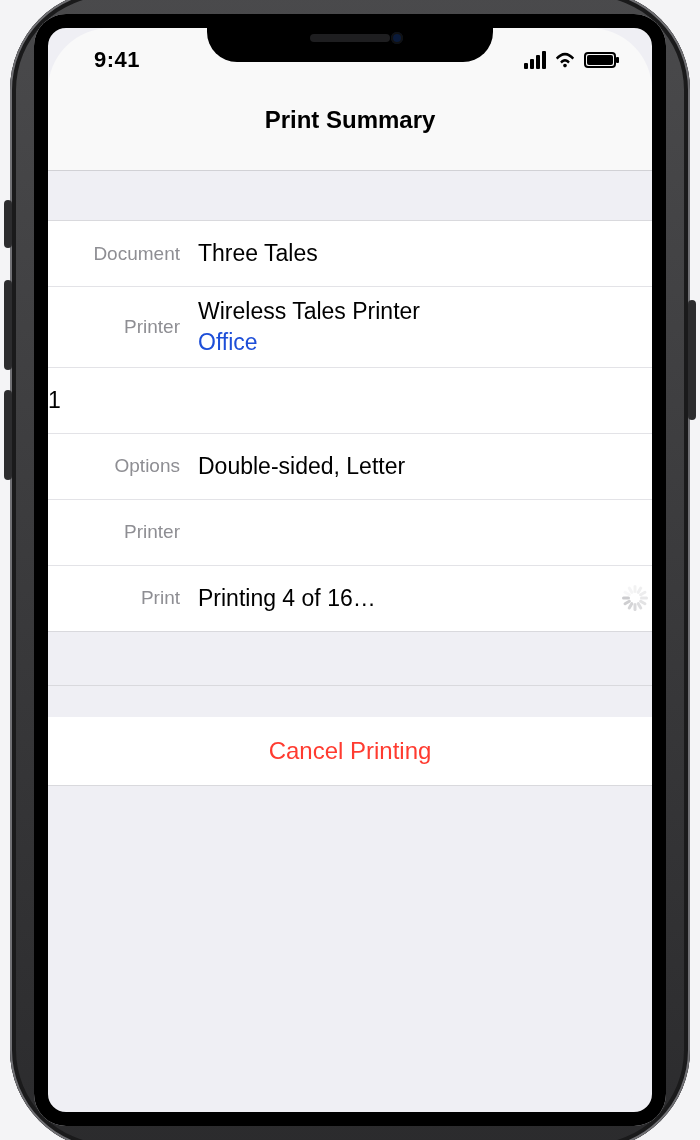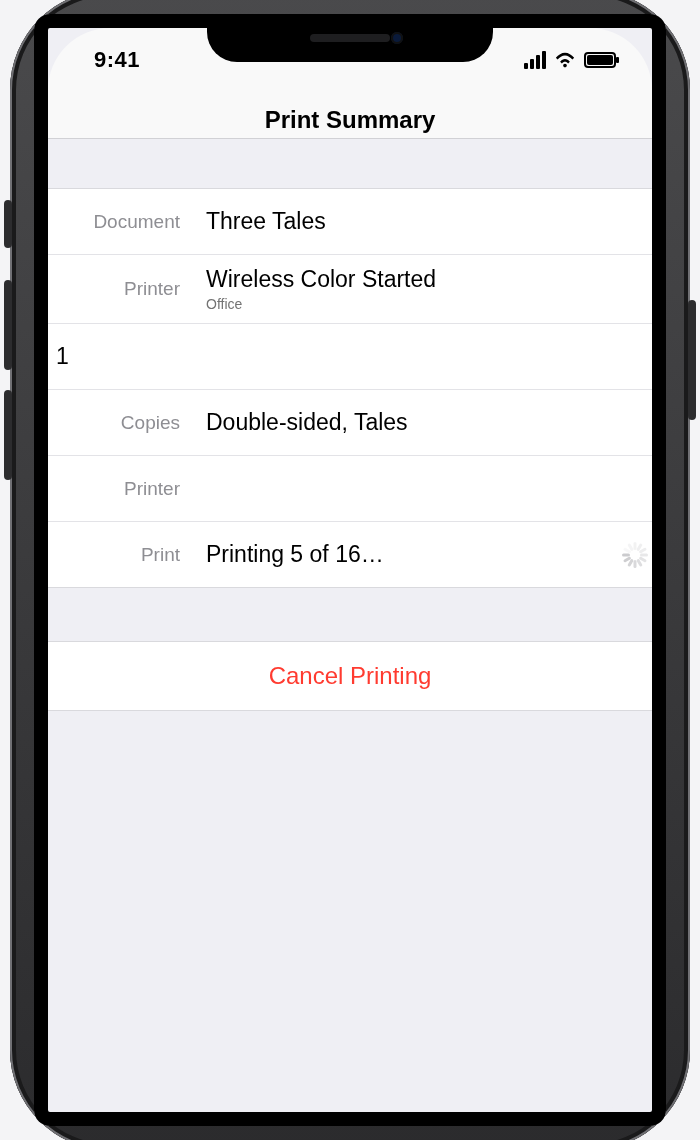--- a/index.html
+++ b/index.html
@@ -25,21 +25,21 @@
   .sb-left1 { left: -6px; top: 210px; width: 8px; height: 48px; }
   .sb-left2 { left: -6px; top: 290px; width: 8px; height: 90px; }
   .sb-left3 { left: -6px; top: 400px; width: 8px; height: 90px; }
   .sb-right { right: -6px; top: 310px; width: 8px; height: 120px; }
 
   .screen {
     position: relative;
     width: 100%;
     height: 100%;
     background: #efeff4;
-    border-radius: 16px;
+    border-radius: 32px;
     overflow: hidden;
     box-shadow: 0 0 0 14px #000 inset;
   }
   .screen-inner {
     position: absolute;
     inset: 14px;
     border-radius: 62px;
     overflow: hidden;
     background: #efeff4;
   }
@@ -90,21 +90,21 @@
   .battery {
     width: 32px; height: 16px; border: 2px solid #000; border-radius: 4px; position: relative;
   }
   .battery::after { content:""; position:absolute; right:-5px; top:3px; width:3px; height:6px; background:#000; border-radius:1px; }
   .battery .fill { position:absolute; inset:1px; background:#000; border-radius:2px; }
 
   
   .nav-bar {
     background: #f9f9f9;
     text-align: center;
-    padding: 14px 0 4px;
+    padding: 14px 0 36px;
     font-size: 24px;
     font-weight: 600;
     border-bottom: 1px solid #d1d1d5;
   }
 
   .spacer { height: 50px; background: #efeff4; border-bottom: 1px solid #d9d9dd; }
 
   
   .list { background: #fff; }
   .row {
@@ -121,26 +121,25 @@
     color: #8e8e93;
     font-size: 19px;
     padding-right: 18px;
     flex-shrink: 0;
   }
   .row .value {
     font-size: 23px;
     color: #000;
     flex: 1;
     line-height: 1.25;
-    margin-left: 8px;
   }
   .row .value .sub {
     display: block;
-    font-size: 14px;
-    color: #737373;
+    font-size: 23px;
+    color: #1d4ed8;
     margin-top: 2px;
   }
   .row .spinner {
     width: 26px; height: 26px; position: relative; opacity: .45;
   }
   .row .spinner span {
     position: absolute; left: 50%; top: 50%;
     width: 3px; height: 8px; background: #8e8e93; border-radius: 2px;
     transform-origin: 50% 13px;
   }
@@ -148,20 +147,21 @@
   .gap { height: 54px; background: #efeff4; border-bottom: 1px solid #d9d9dd; }
 
   .cancel-row {
     background: #fff;
     text-align: center;
     font-size: 24px;
     color: #ff3b30;
     padding: 20px 0;
     border-bottom: 1px solid #d9d9dd;
     cursor: pointer;
+    margin-top: 31px;
   }
 
   .fill-rest { background: #efeff4; height: 600px; }
 </style>
 </head>
 <body>
 
 <div class="device">
   <div class="side-btn sb-left1"></div>
   <div class="side-btn sb-left2"></div>
@@ -202,41 +202,41 @@
       <div class="list">
 
         <div class="row">
           <div class="label">Document</div>
           <div class="value">Three Tales</div>
         </div>
 
         <div class="row">
           <div class="label">Printer</div>
           <div class="value">
-            <span>Wireless Color Started</span>
+            <span>Wireless Tales Printer</span>
             <span class="sub">Office</span>
           </div>
         </div>
 
         <div class="row">
           <div class="value">1</div>
         </div>
 
         <div class="row">
-          <div class="label">Copies</div>
-          <div class="value">Double-sided, Tales</div>
+          <div class="label">Options</div>
+          <div class="value">Double-sided, Letter</div>
         </div>
 
         <div class="row">
           <div class="label">Printer</div>
         </div>
 
         <div class="row">
           <div class="label">Print</div>
-          <div class="value">Printing 5 of 16…</div>
+          <div class="value">Printing 4 of 16…</div>
           <div class="spinner">
             <span style="transform:translate(-50%,-13px) rotate(0deg); opacity:.25"></span>
             <span style="transform:translate(-50%,-13px) rotate(30deg); opacity:.30"></span>
             <span style="transform:translate(-50%,-13px) rotate(60deg); opacity:.35"></span>
             <span style="transform:translate(-50%,-13px) rotate(90deg); opacity:.45"></span>
             <span style="transform:translate(-50%,-13px) rotate(120deg); opacity:.55"></span>
             <span style="transform:translate(-50%,-13px) rotate(150deg); opacity:.65"></span>
             <span style="transform:translate(-50%,-13px) rotate(180deg); opacity:.75"></span>
             <span style="transform:translate(-50%,-13px) rotate(210deg); opacity:.85"></span>
             <span style="transform:translate(-50%,-13px) rotate(240deg); opacity:.95"></span>

